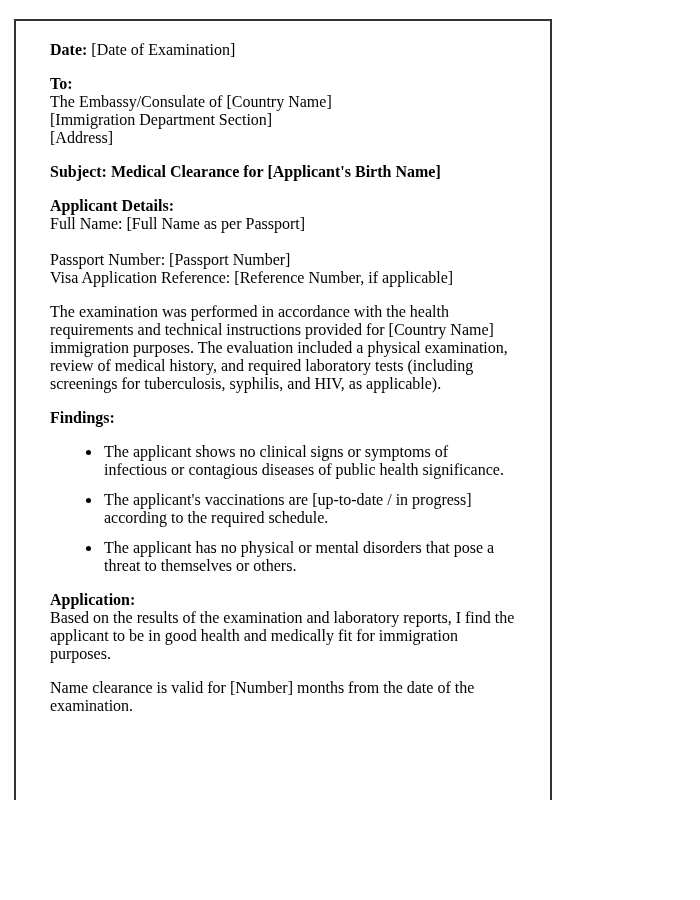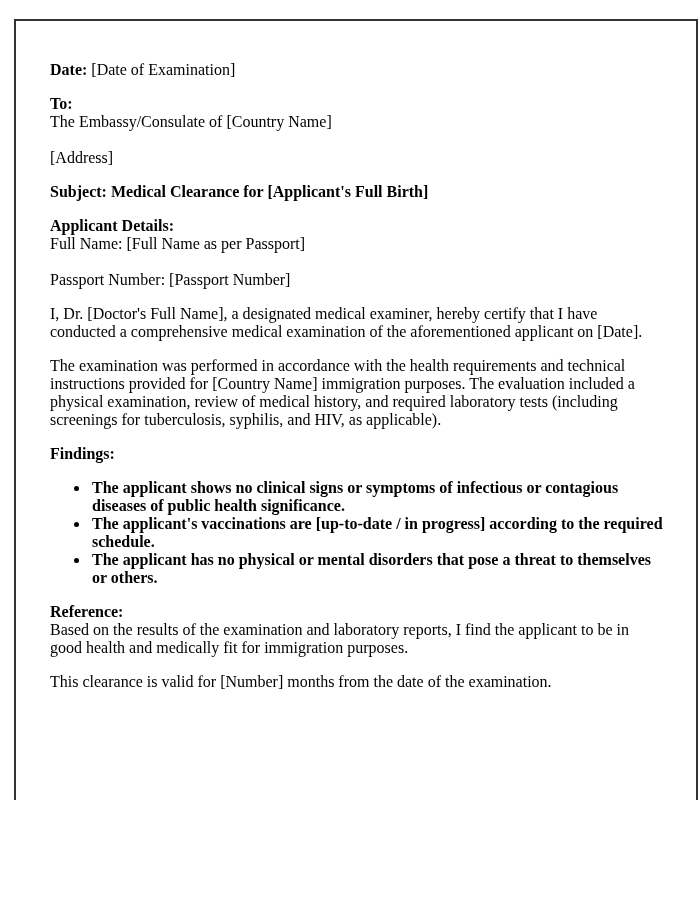--- a/index.html
+++ b/index.html
@@ -15,88 +15,87 @@
     height: 900px;
     background: var(--page-bg);
     font-family: "Liberation Serif", "DejaVu Serif", serif;
     font-size: 16px;
     color: var(--text-color);
   }
   .letter-frame {
     position: absolute;
     left: 14px;
     top: 19px;
-    width: 684px;
+    width: 538px;
     height: 781px;
     border: 2px solid var(--border-color);
     border-bottom: none;
-    padding: 24px 32px 0 34px;
+    padding: 4px 32px 0 34px;
     overflow: hidden;
     background: var(--page-bg);
   }
   .letter-frame p {
     margin: 16px 0;
     line-height: 18px;
   }
   .letter-frame ul {
     margin: 16px 0;
     padding-left: 40px;
     line-height: 18px;
   }
   .letter-frame li {
-    margin: 0;
+    margin: 12px;
     padding-left: 2px;
-    font-weight: bold;
   }
   strong { font-weight: bold; }
 </style>
 </head>
 <body>
 
 <div class="letter-frame">
 
   <p>
     <strong>Date:</strong>
     <span>[Date of Examination]</span>
   </p>
 
   <p>
     <strong>To:</strong><br>
     <span>The Embassy/Consulate of [Country Name]</span><br>
-    <br>
+    <span>[Immigration Department Section]</span><br>
     <span>[Address]</span>
   </p>
 
   <p>
-    <strong>Subject: Medical Clearance for [Applicant's Full Birth]</strong>
+    <strong>Subject: Medical Clearance for [Applicant's Birth Name]</strong>
   </p>
 
   <p>
     <strong>Applicant Details:</strong><br>
     <span>Full Name: [Full Name as per Passport]</span><br>
     <br>
     <span>Passport Number: [Passport Number]</span><br>
+    <span>Visa Application Reference: [Reference Number, if applicable]</span>
   </p>
 
 
-  <p>I, Dr. [Doctor's Full Name], a designated medical examiner, hereby certify that I have conducted a comprehensive medical examination of the aforementioned applicant on [Date].</p>
 
   <p>The examination was performed in accordance with the health requirements and technical instructions provided for [Country Name] immigration purposes. The evaluation included a physical examination, review of medical history, and required laboratory tests (including screenings for tuberculosis, syphilis, and HIV, as applicable).</p>
 
   <p>
     <strong>Findings:</strong>
   </p>
 
   <ul>
     <li>The applicant shows no clinical signs or symptoms of infectious or contagious diseases of public health significance.</li>
     <li>The applicant's vaccinations are [up-to-date / in progress] according to the required schedule.</li>
     <li>The applicant has no physical or mental disorders that pose a threat to themselves or others.</li>
   </ul>
 
   <p>
-    <strong>Reference:</strong><br>
+    <strong>Application:</strong><br>
     <span>Based on the results of the examination and laboratory reports, I find the applicant to be in good health and medically fit for immigration purposes.</span>
   </p>
 
-  <p>This clearance is valid for [Number] months from the date of the examination.</p>
+  <p>Name clearance is valid for [Number] months from the date of the examination.</p>
 
 
 </div>
 
 </body></html>

